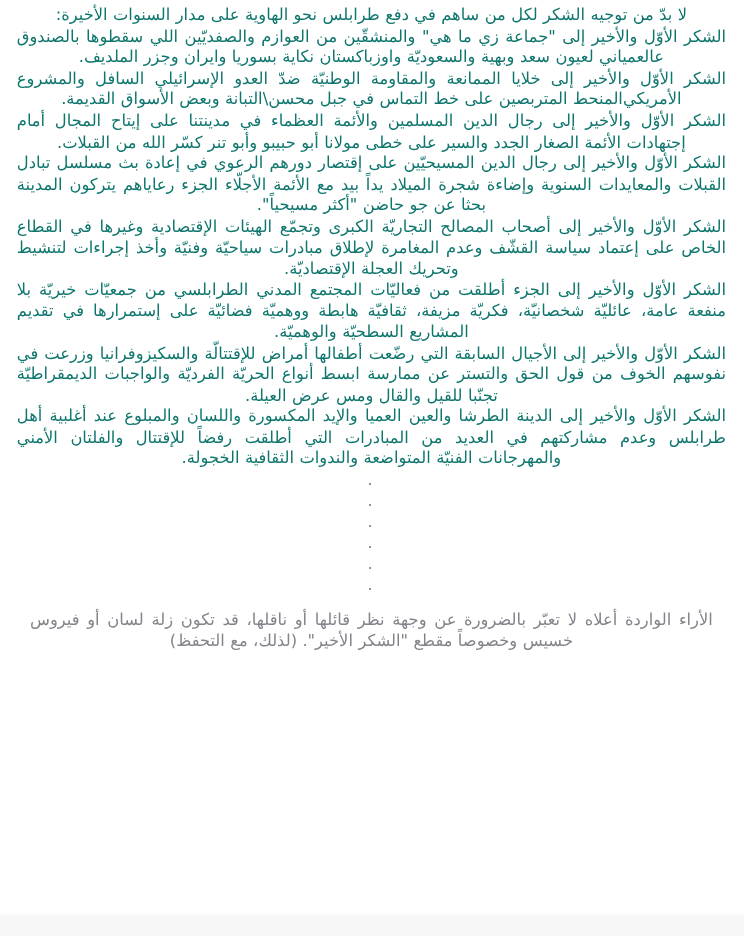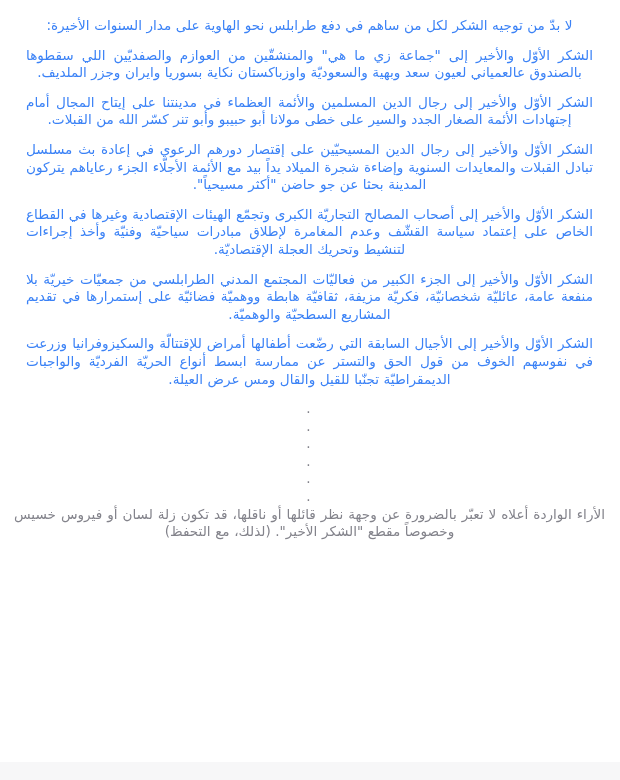--- a/index.html
+++ b/index.html
@@ -31,44 +31,44 @@
     direction: rtl;
     text-align: justify;
     text-align-last: center;
     color: #83838b;
     font-size: 13.6px;
     line-height: 17.6px;
     letter-spacing: 0;
     word-spacing: 0.2px;
   }
   .para {
-    margin: 12px;
+    margin: 0;
     padding: 0;
     direction: rtl;
     text-align: justify;
     text-align-last: center;
-    color: #3b82f6;
+    color: #0f766e;
     font-size: 13.6px;
     line-height: 17.6px;
   }
   .dots {
     direction: rtl;
     text-align: right;
     color: #83838b;
     font-size: 13.6px;
     line-height: 17.6px;
     margin: 0;
     padding: 0 2px 0 0;
   }
   .dots .dot-line {
     display: block;
     height: 17.6px;
   }
   .disclaimer {
-    margin: 0;
+    margin: 11px;
     padding: 0;
     direction: rtl;
     text-align: justify;
     text-align-last: center;
     color: #83838b;
     font-size: 13.6px;
     line-height: 17.6px;
   }
   .footer-band {
     position: absolute;
@@ -81,25 +81,27 @@
 </style>
 </head>
 <body>
 
 <div class="page">
 
   <div class="article">
 
     <p class="para">لا بدّ من توجيه الشكر لكل من ساهم في دفع طرابلس نحو الهاوية على مدار السنوات الأخيرة:</p>
     <p class="para">الشكر الأوّل والأخير إلى "جماعة زي ما هي" والمنشقّين من العوازم والصفديّين اللي سقطوها بالصندوق عالعمياني لعيون سعد وبهية والسعوديّة واوزباكستان نكاية بسوريا وايران وجزر الملديف.</p>
+    <p class="para">الشكر الأوّل والأخير إلى خلايا الممانعة والمقاومة الوطنيّة ضدّ العدو الإسرائيلي السافل والمشروع الأمريكي‌المنحط المتربصين على خط التماس في جبل محسن\التبانة وبعض الأسواق القديمة.</p>
     <p class="para">الشكر الأوّل والأخير إلى رجال الدين المسلمين والأئمة العظماء في مدينتنا على إيتاح المجال أمام إجتهادات الأئمة الصغار الجدد والسير على خطى مولانا أبو حبيبو وأبو تنر كسّر الله من القبلات.</p>
     <p class="para">الشكر الأوّل والأخير إلى رجال الدين المسيحيّين على إقتصار دورهم الرعوي في إعادة بث مسلسل تبادل القبلات والمعايدات السنوية وإضاءة شجرة الميلاد يداً بيد مع الأئمة الأجلّاء الجزء رعاياهم يتركون المدينة بحثا عن جو حاضن "أكثر مسيحياً".</p>
     <p class="para">الشكر الأوّل والأخير إلى أصحاب المصالح التجاريّة الكبرى وتجمّع الهيئات الإقتصادية وغيرها في القطاع الخاص على إعتماد سياسة القشّف وعدم المغامرة لإطلاق مبادرات سياحيّة وفنيّة وأخذ إجراءات لتنشيط وتحريك العجلة الإقتصاديّة.</p>
-    <p class="para">الشكر الأوّل والأخير إلى الجزء الكبير من فعاليّات المجتمع المدني الطرابلسي من جمعيّات خيريّة بلا منفعة عامة، عائليّة شخصانيّة، فكريّة مزيفة، ثقافيّة هابطة ووهميّة فضائيّة على إستمرارها في تقديم المشاريع السطحيّة والوهميّة.</p>
+    <p class="para">الشكر الأوّل والأخير إلى الجزء أطلقت من فعاليّات المجتمع المدني الطرابلسي من جمعيّات خيريّة بلا منفعة عامة، عائليّة شخصانيّة، فكريّة مزيفة، ثقافيّة هابطة ووهميّة فضائيّة على إستمرارها في تقديم المشاريع السطحيّة والوهميّة.</p>
     <p class="para">الشكر الأوّل والأخير إلى الأجيال السابقة التي رضّعت أطفالها أمراض للإقتتالّة والسكيزوفرانيا وزرعت في نفوسهم الخوف من قول الحق والتستر عن ممارسة ابسط أنواع الحريّة الفرديّة والواجبات الديمقراطيّة تجنّبا للقيل والقال ومس عرض العيلة.</p>
+    <p class="para">الشكر الأوّل والأخير إلى الدينة الطرشا والعين العميا والإيد المكسورة واللسان والمبلوع عند أغلبية أهل طرابلس وعدم مشاركتهم في العديد من المبادرات التي أطلقت رفضاً للإقتتال والفلتان الأمني والمهرجانات الفنيّة المتواضعة والندوات الثقافية الخجولة.</p>
 
     <div class="dots">
       <span class="dot-line">.</span>
       <span class="dot-line">.</span>
       <span class="dot-line">.</span>
       <span class="dot-line">.</span>
       <span class="dot-line">.</span>
       <span class="dot-line">.</span>
     </div>
 

